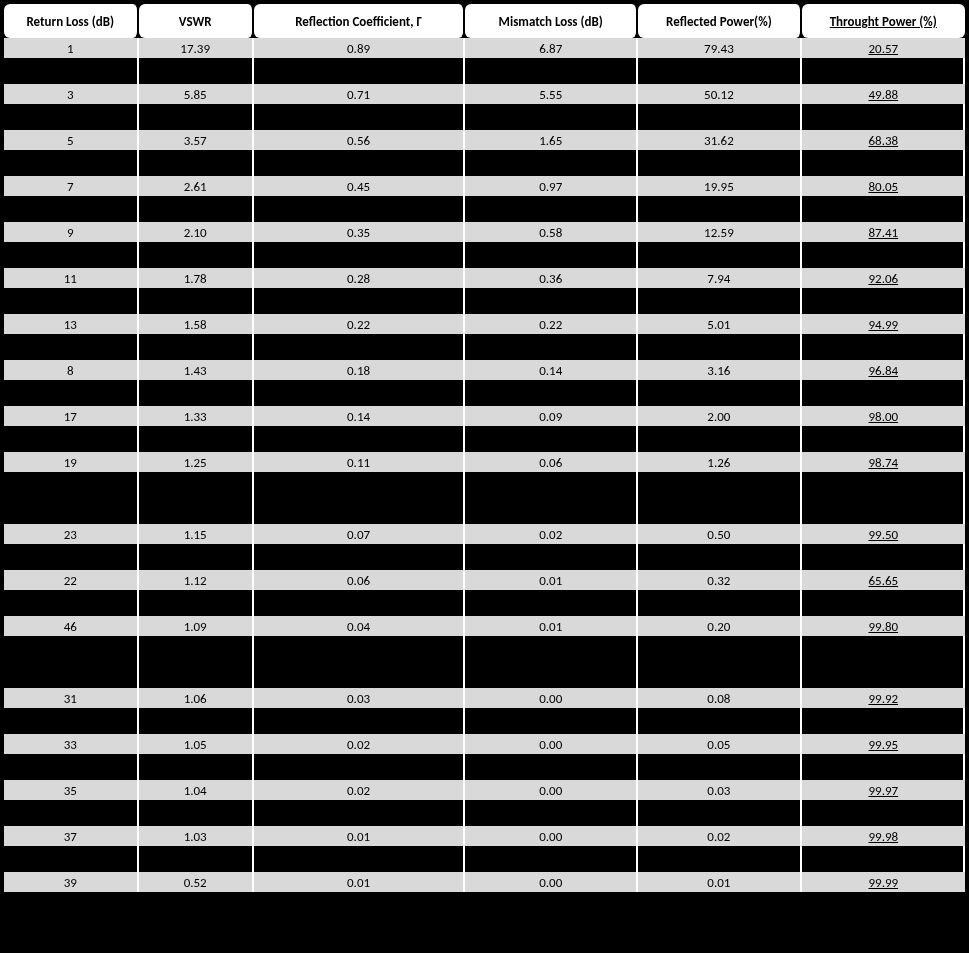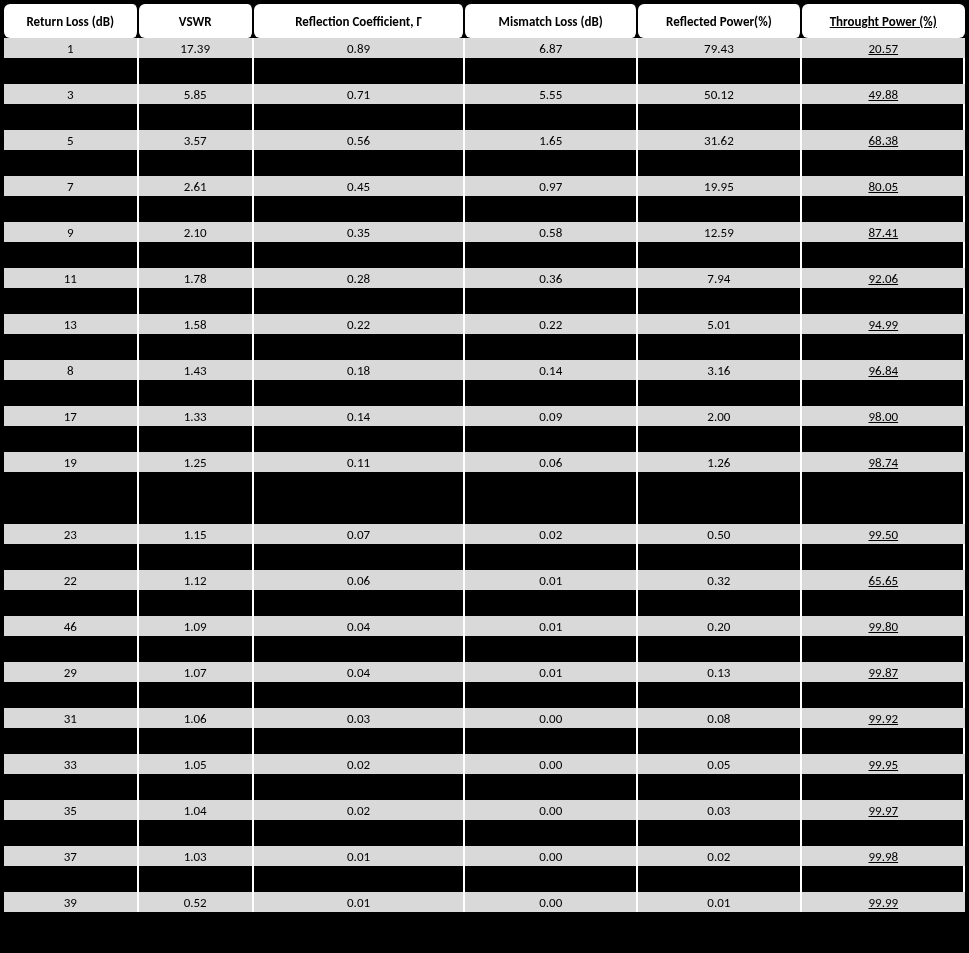--- a/index.html
+++ b/index.html
@@ -287,28 +287,20 @@
         <td>99.80</td>
       </tr>
       <tr class="gap">
         <td></td>
         <td></td>
         <td></td>
         <td></td>
         <td></td>
         <td></td>
       </tr>
-      <tr class="data">
-        <td>29</td>
-        <td>1.07</td>
-        <td>0.04</td>
-        <td>0.01</td>
-        <td>0.13</td>
-        <td>99.87</td>
-      </tr>
       <tr class="gap">
         <td></td>
         <td></td>
         <td></td>
         <td></td>
         <td></td>
         <td></td>
       </tr>
       <tr class="data">
         <td>31</td>

